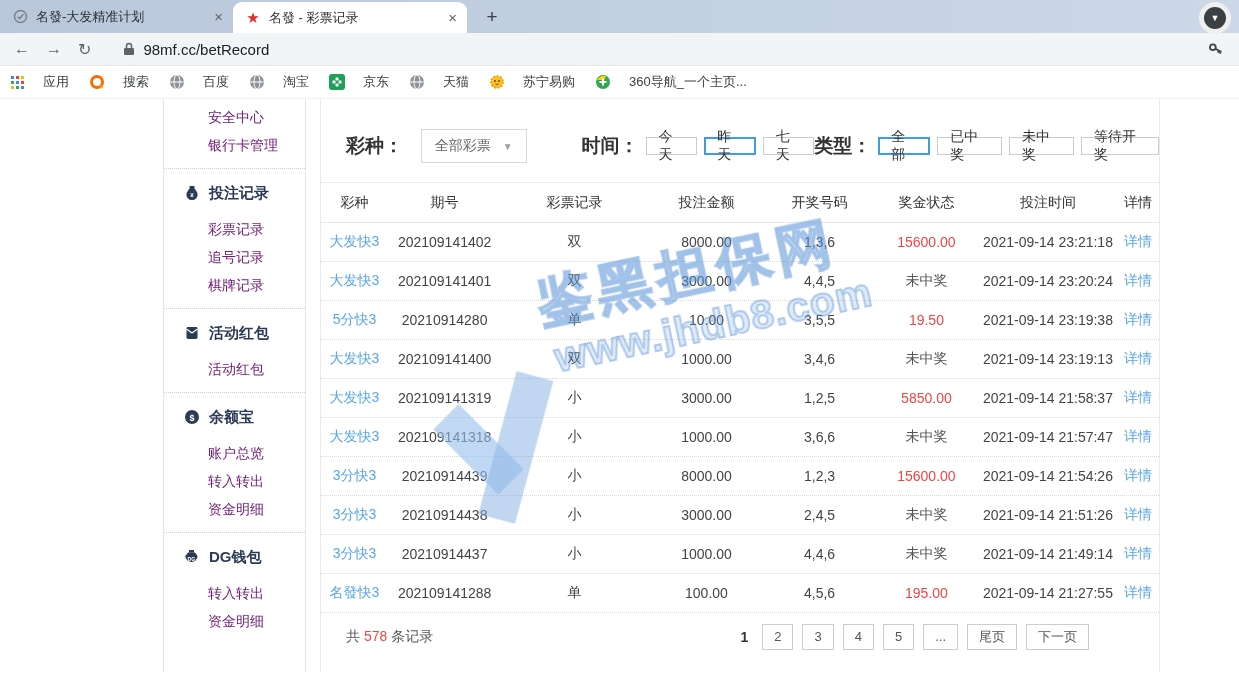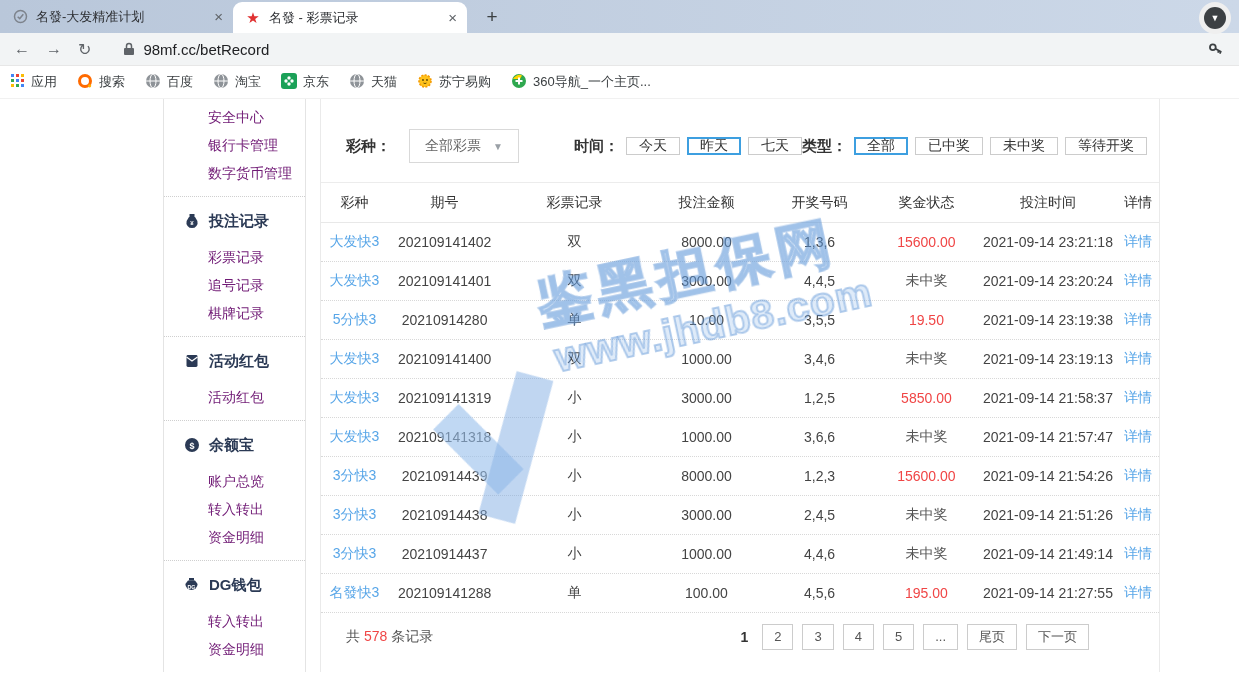--- a/index.html
+++ b/index.html
@@ -18,37 +18,37 @@
   .mediabtn{position:absolute;right:8px;top:2px;width:32px;height:32px;border-radius:50%;background:#efefef;display:flex;align-items:center;justify-content:center}
   .mediabtn .inner{width:22px;height:22px;border-radius:50%;background:#3c4043;display:flex;align-items:center;justify-content:center;color:#fff;font-size:9px}
 
   .toolbar{height:33px;background:#f2f4f5;display:flex;align-items:center;padding:0 14px;border-bottom:1px solid #e7e7e7}
   .navbtn{font-size:16px;color:#5f6368;margin-right:16px}
   .lock{margin:0 8px 0 16px;display:flex}
   .url{font-size:15px;color:#202124}
   .keyicon{margin-left:auto;display:flex}
 
   .bookmarks{height:33px;background:#fff;display:flex;align-items:center;padding:0 10px;border-bottom:1px solid #f1f1f1}
-  .bm{display:flex;align-items:flex-start;gap:6px;font-size:13px;color:#3c4043;margin-right:20px;white-space:nowrap}
+  .bm{display:flex;align-items:center;gap:18px;font-size:13px;color:#3c4043;margin-right:20px;white-space:nowrap}
   .bm svg{flex:none}
 
   
   .page{position:relative;height:573px;background:#fff}
 
   .sidebar{position:absolute;left:163px;top:0;width:143px;height:100%;border-left:1px solid #e4e4e4;border-right:1px solid #e4e4e4;overflow:hidden}
   .sgroup{padding:4px 0 9px}
   .sgroup + .sgroup{border-top:1px dotted #cfcfcf}
   .side-header{height:30px;display:flex;align-items:center;padding-left:19px;gap:9px;font-size:15px;font-weight:bold;color:#2b3a55;margin:5px 0 7px}
   .side-header .hicon{width:17px;height:17px;flex:none;display:flex;align-items:center;justify-content:center}
   .side-item{height:28px;line-height:28px;padding-left:44px;font-size:14px;color:#701a75}
 
   .main{position:absolute;left:320px;top:0;width:840px;height:100%;border-left:1px solid #eaeaea;border-right:1px solid #eaeaea;background:#fff}
 
   .filters{display:flex;align-items:center;padding:30px 0 19px 25px;border-bottom:1px solid #ececec}
-  .flabel{font-size:15px;font-weight:bold;color:#333;white-space:nowrap}
+  .flabel{font-size:19px;font-weight:bold;color:#333;white-space:nowrap}
   .select{width:110px;height:34px;border:1px solid #d9d9d9;display:flex;align-items:center;justify-content:center;gap:12px;color:#666;font-size:14px;margin-left:18px;background:#fff}
   .select .caret{color:#9aa0a6;font-size:10px}
   .ml55{margin-left:55px}
   .ml66{}
   .fbtn{height:18px;border:1px solid #ccc;background:#fff;display:inline-flex;align-items:center;justify-content:center;font-size:14px;color:#333;margin-left:7px;padding:0 12px}
   .fbtn.selected{border:2px solid #3d9fe0;padding:0 11px}
 
   .thead,.trow{display:grid;grid-template-columns:8% 13.5% 17.5% 14% 13% 12.5% 16.5% 5%;align-items:center}
   .thead{height:40px;font-size:14px;font-weight:normal;color:#333;border-bottom:1px solid #e8e8e8}
   .thead div{text-align:center}
@@ -207,21 +207,20 @@
       <span>360导航_一个主页...</span>
     </div>
   </div>
 
 <div class="page">
 
   <div class="sidebar" id="sidebar">
       <div class="sgroup">
         <div class="side-item">安全中心</div>
         <div class="side-item">银行卡管理</div>
-        <div class="side-item">数字货币管理</div>
       </div>
       <div class="sgroup">
         <div class="side-header">
           <span class="hicon">
             <svg width="16" height="16" viewBox="0 0 16 16">
               <rect x="5.5" y="1" width="5" height="3" fill="#2b3a55"></rect>
               <path d="M5 4 h6 l2.4 4 a5.6 5.6 0 1 1 -10.8 0 z" fill="#2b3a55"></path>
               <text x="8" y="11.6" font-size="6" fill="#fff" text-anchor="middle">¥</text>
             </svg>
           </span>

